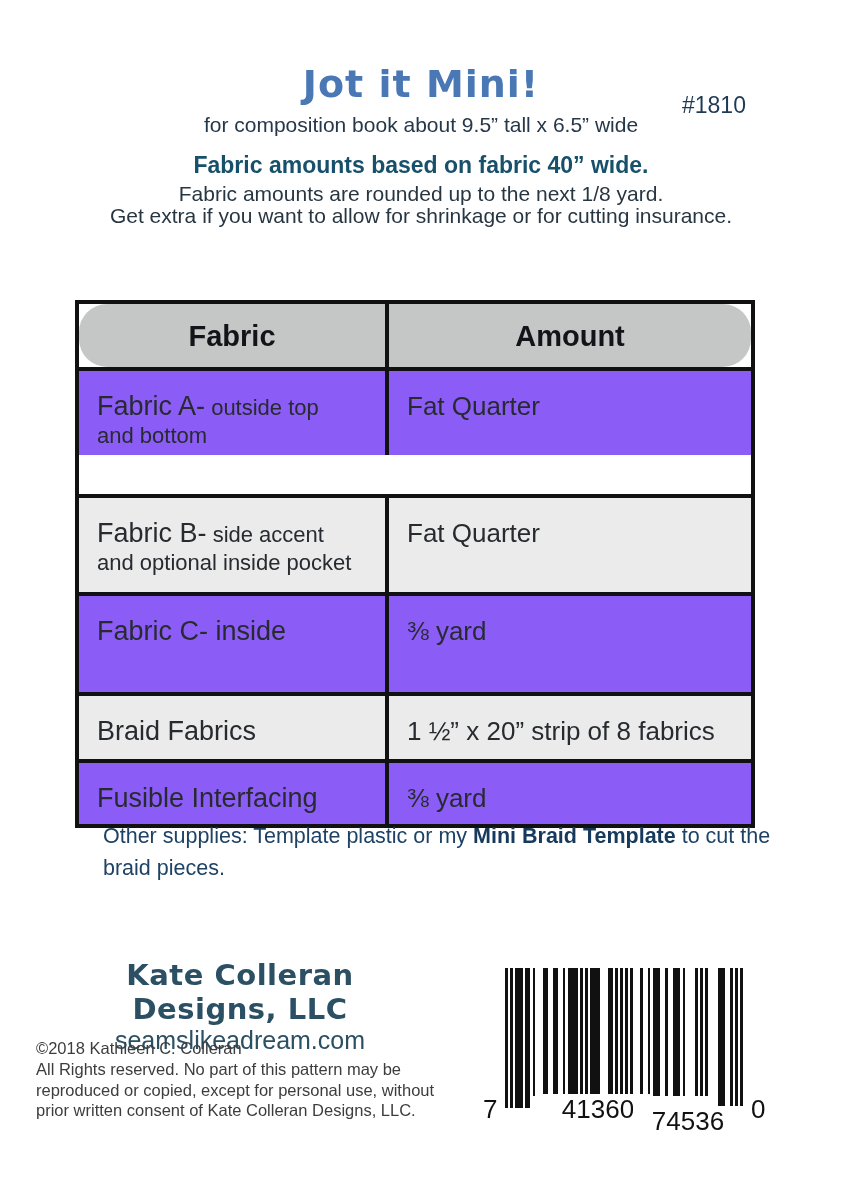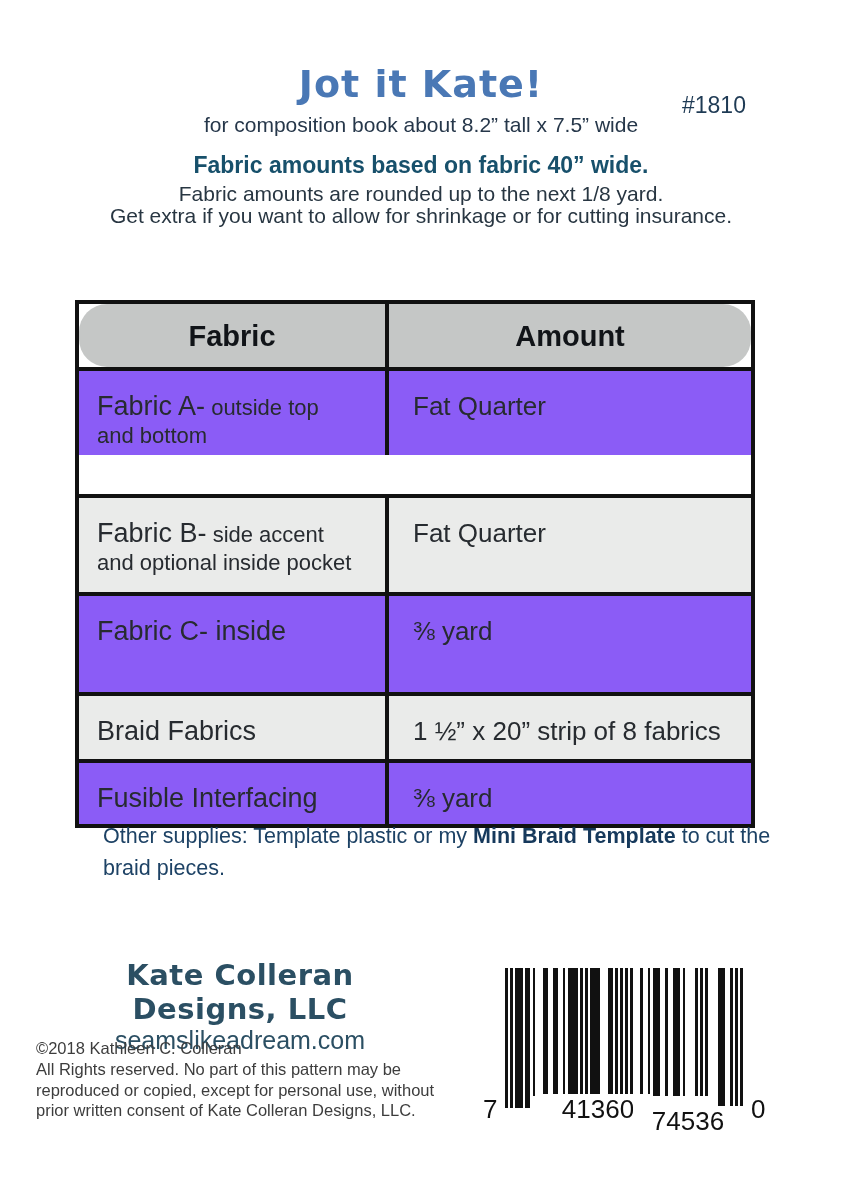--- a/index.html
+++ b/index.html
@@ -40,21 +40,21 @@
   .ftable{
     position:absolute;left:75px;top:300px;width:672px;
     border:4px solid #111111;
   }
   .trow{display:flex;border-top:4px solid #111111;background:#8b5cf6;}
   .trow:first-child{border-top:none;border-radius:28px;}
   .trow.shaded{background:#eaebea;}
   .trow.head{background:#c5c7c6;}
   .cell{box-sizing:border-box;}
   .c1{width:310px;border-right:4px solid #111111;padding:20px 10px 0 18px;}
-  .c2{flex:1;padding:20px 6px 0 24px;}
+  .c2{flex:1;padding:20px 6px 0 18px;}
   .head .c1,.head .c2{
     text-align:center;padding:16px 0 14px 0;
     font-size:29px;font-weight:700;color:#111418;
   }
   .fab-name{font-size:27px;color:#272b30;line-height:1.18;}
   .fab-detail{font-size:22px;color:#272b30;}
   .amount{font-size:26px;color:#272b30;}
 
   .supplies{
     position:absolute;left:103px;top:820px;width:672px;
@@ -84,23 +84,23 @@
   .bc-d0{left:-22px;}
   .bc-d1{left:38px;width:110px;text-align:center;}
   .bc-d2{left:128px;width:110px;text-align:center;margin-top:12px;}
   .bc-d3{left:246px;}
 </style>
 </head>
 <body>
 
 <div class="page">
 
-  <div class="centered title">Jot it Kate!</div>
+  <div class="centered title">Jot it Mini!</div>
   <div class="pattern-number">#1810</div>
-  <div class="centered subtitle">for composition book about 8.2” tall x 7.5” wide</div>
+  <div class="centered subtitle">for composition book about 9.5” tall x 6.5” wide</div>
 
   <div class="centered notice-bold">Fabric amounts based on fabric 40” wide.</div>
   <div class="centered notice-line1">Fabric amounts are rounded up to the next 1/8 yard.</div>
   <div class="centered notice-line2">Get extra if you want to allow for shrinkage or for cutting insurance.</div>
 
   <div class="ftable">
     <div class="trow head">
       <div class="cell c1">Fabric</div>
       <div class="cell c2">Amount</div>
     </div>

